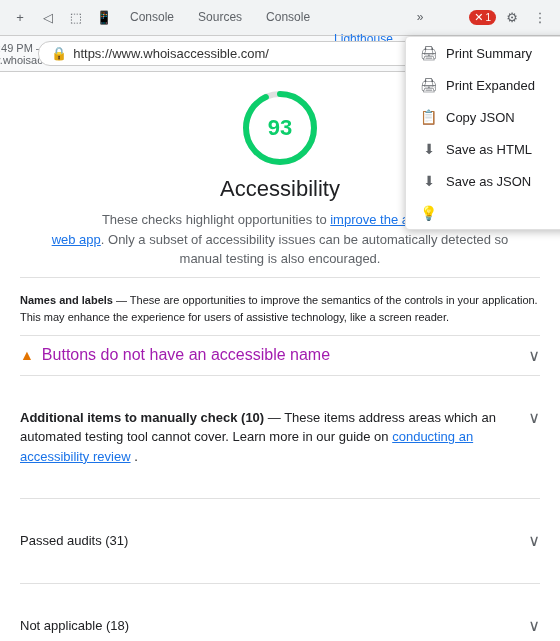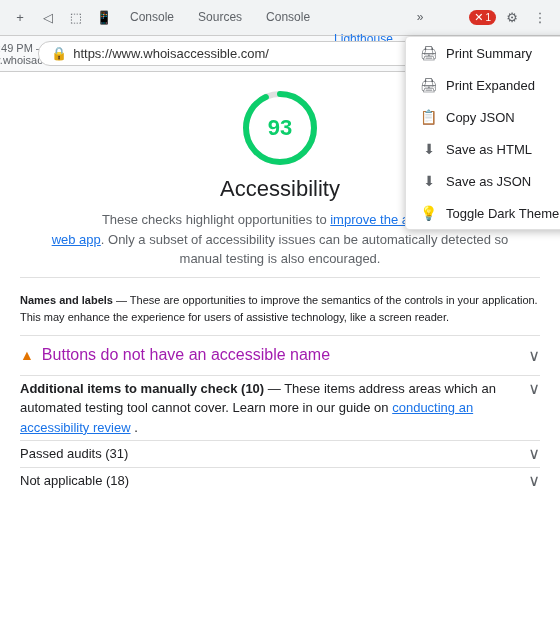--- a/index.html
+++ b/index.html
@@ -162,21 +162,21 @@
       max-width: 460px;
     }
     .score-description a {
       color: #1a73e8;
       text-decoration: underline;
     }
 
     
     .section {
       border-top: 1px solid #e0e0e0;
-      padding: 3px 0;
+      padding: 32px 0;
     }
     .section-header {
       display: flex;
       align-items: flex-start;
       justify-content: space-between;
     }
     .section-title {
       font-size: 13px;
       color: #202124;
       line-height: 1.5;
@@ -376,18 +376,17 @@
       <div class="dropdown-item">
         <span class="dropdown-icon">⬇</span>
         <span>Save as HTML</span>
       </div>
       <div class="dropdown-item">
         <span class="dropdown-icon">⬇</span>
         <span>Save as JSON</span>
       </div>
       <div class="dropdown-item">
         <span class="dropdown-icon">💡</span>
-        <span>Toggle Dark Theme</span>
       </div>
     </div>
 
   </div>
 </div>
 
 </body></html>

